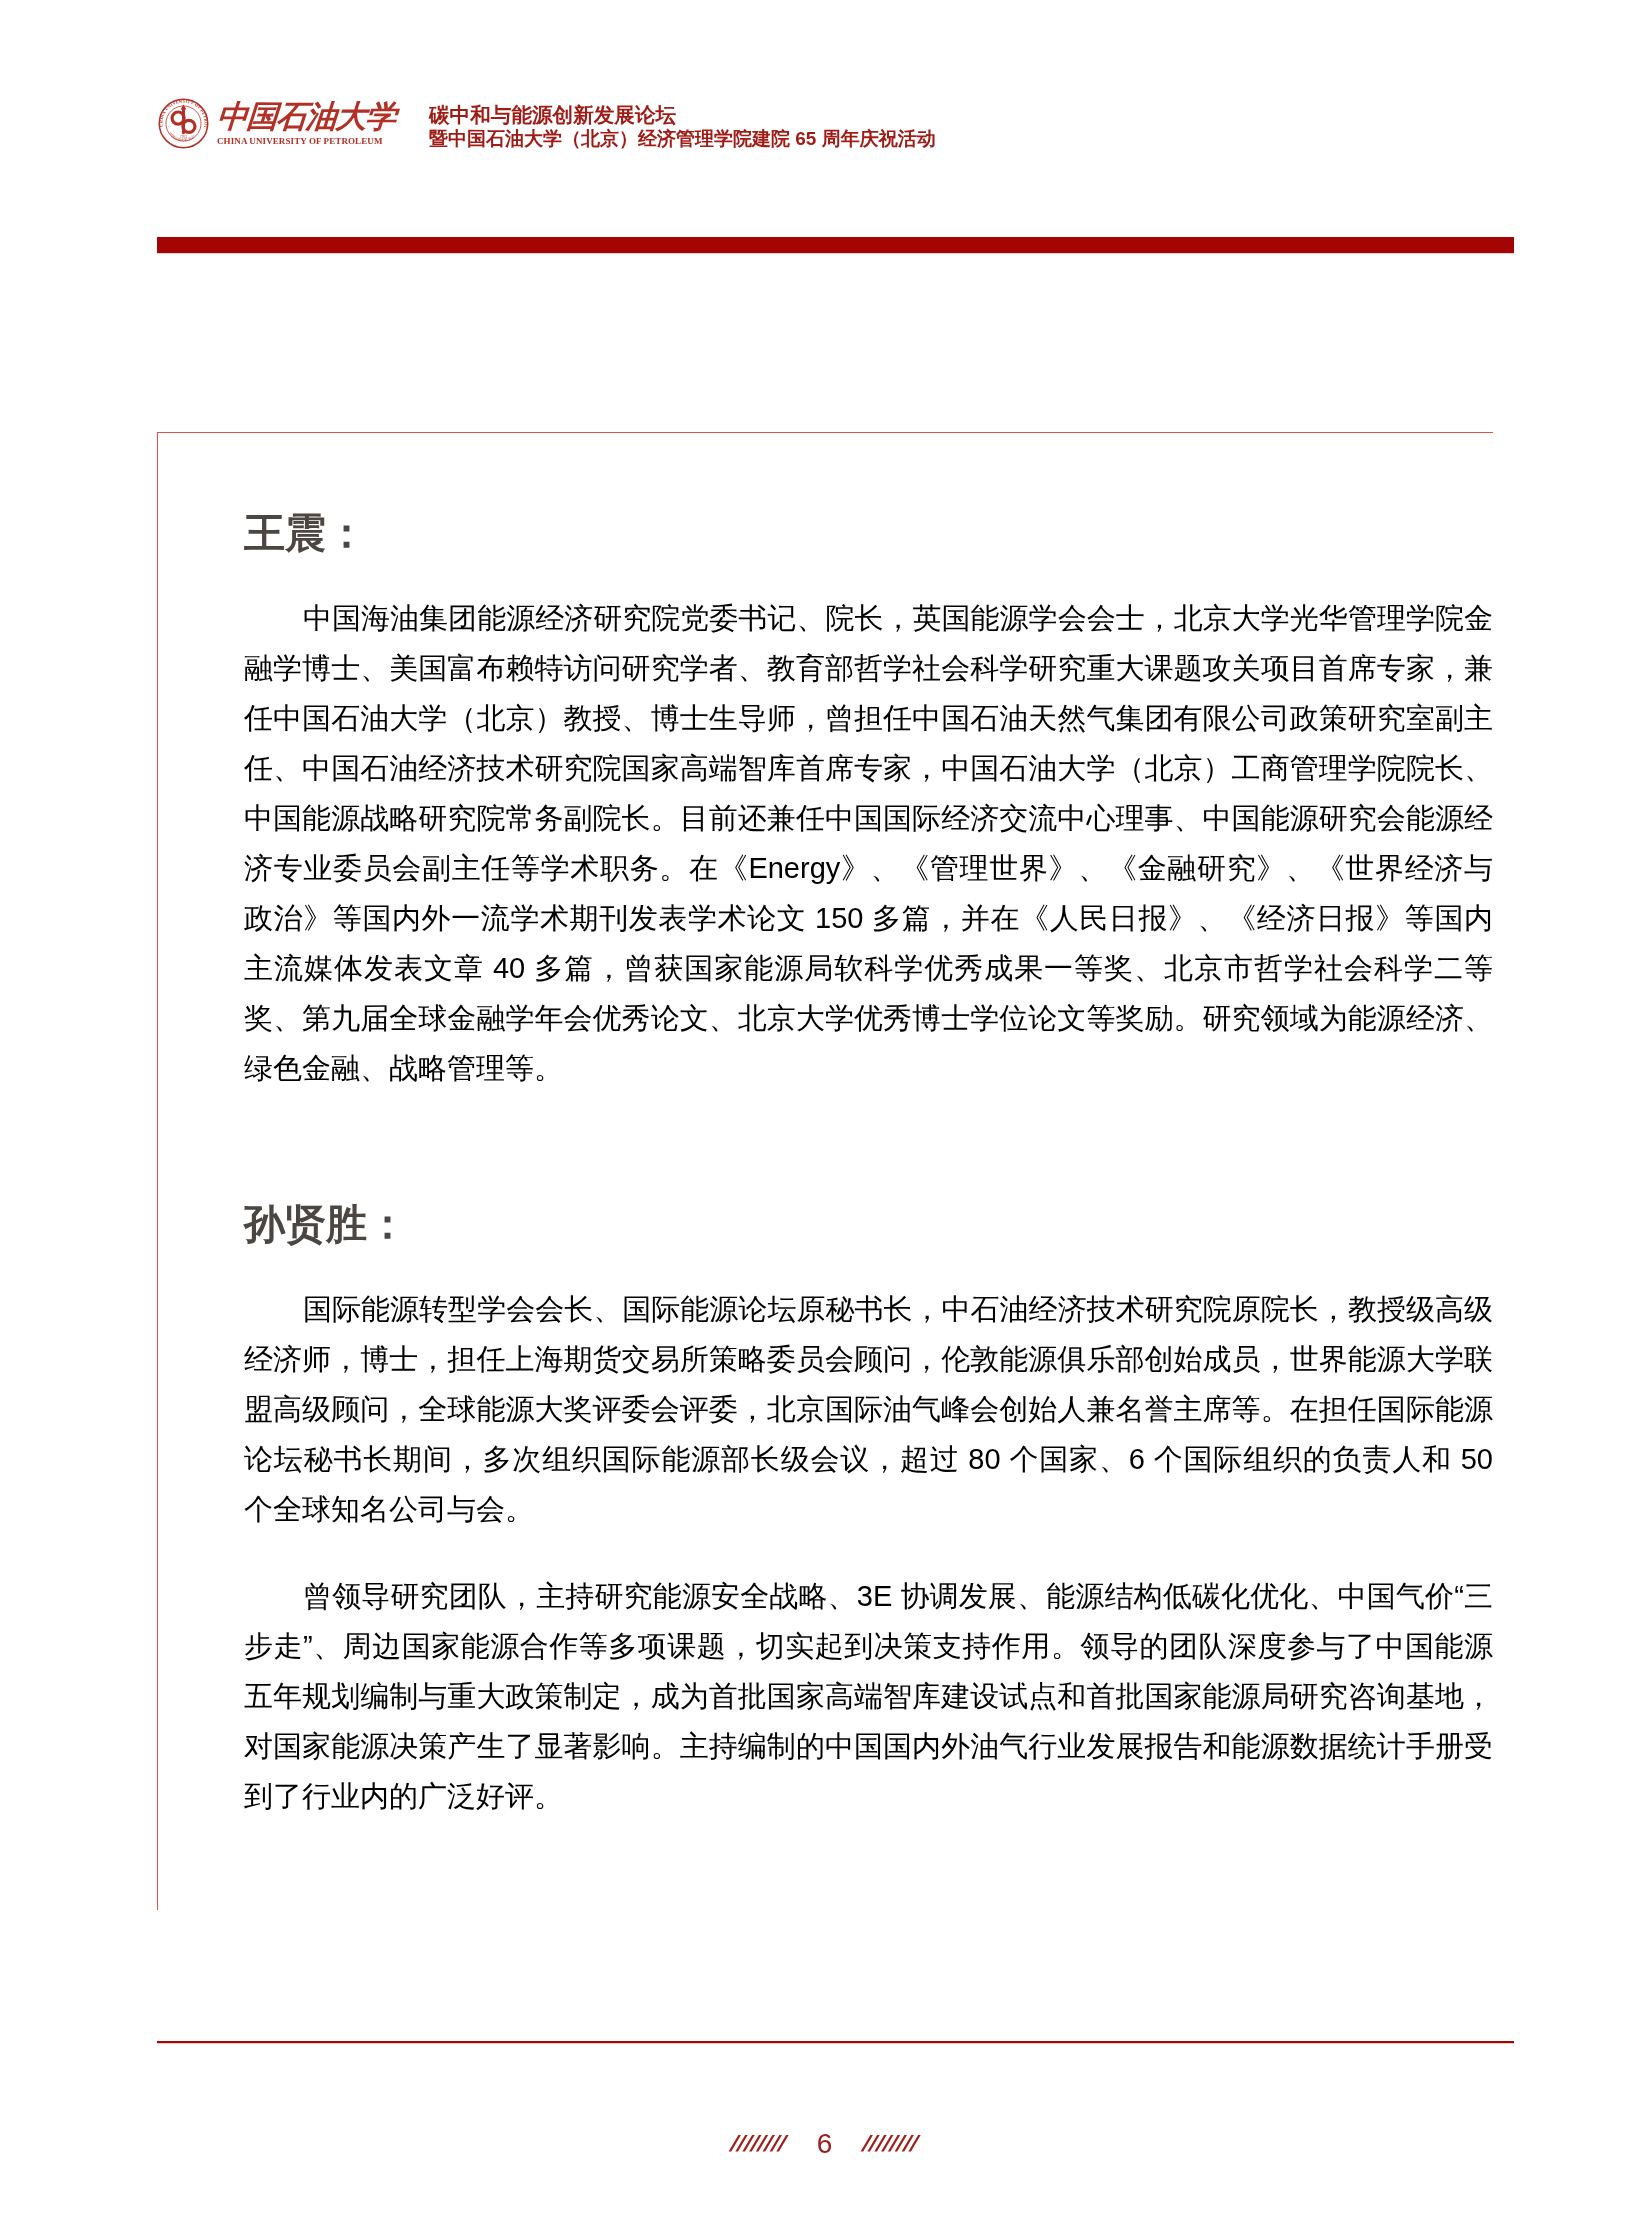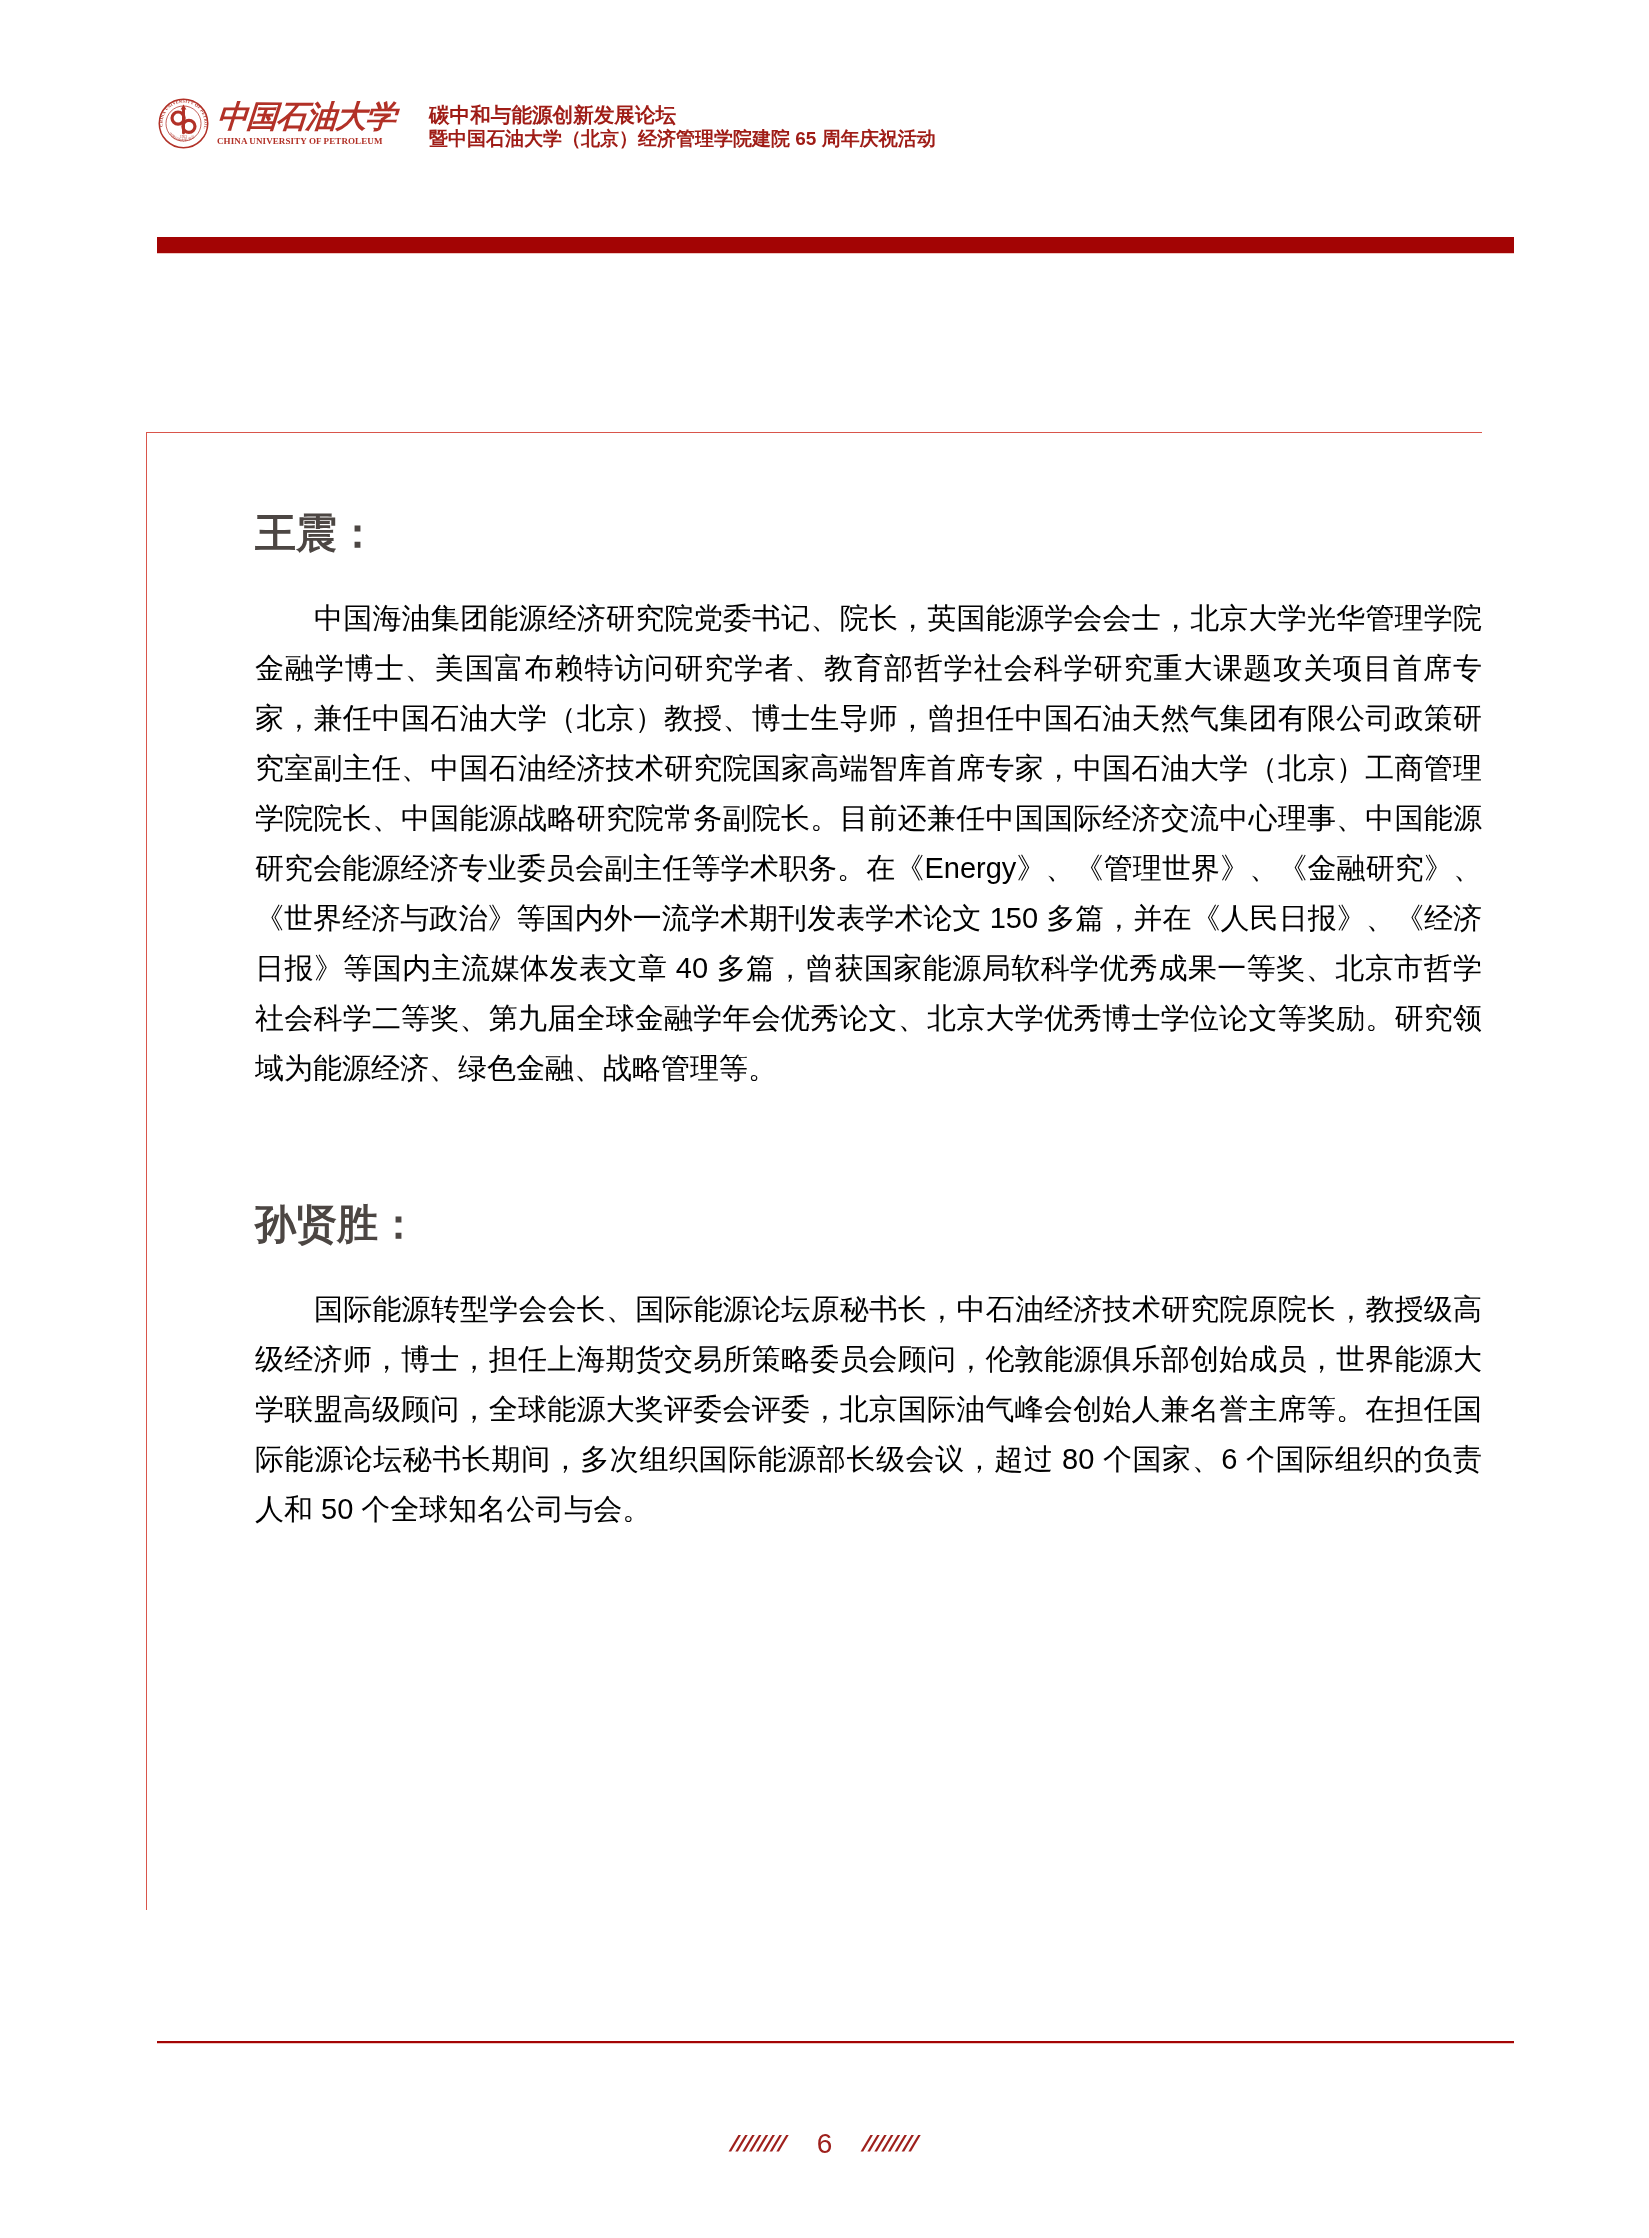--- a/index.html
+++ b/index.html
@@ -29,23 +29,23 @@
   .t1 { font-size:20.6px; line-height:25px; font-weight:bold; color:#9f1c16; white-space:nowrap; }
   .t2 { font-size:19px; line-height:20px; font-weight:bold; color:#9f1c16; margin-top:2px; white-space:nowrap; }
 
   .red-bar {
     position:absolute; left:157px; top:237px; width:1357px; height:16.6px;
     background:#a30404; border-bottom:1.3px solid #eec7c2;
   }
 
   
   .content-box {
-    position:absolute; left:146px; top:432px; width:1336px; height:1478px;
+    position:absolute; left:157px; top:432px; width:1336px; height:1478px;
     border-top:1.3px solid #d9554b; border-left:1.3px solid #d9554b;
-    padding-left:108px; padding-right:0;
+    padding-left:86px; padding-right:0;
   }
   .bio-heading {
     font-size:41px; line-height:47px; font-weight:bold; color:#4c4643;
     margin-top:108px;
   }
   section:first-of-type .bio-heading { margin-top:77px; }
   .bio-p {
     font-size:29px; line-height:50px; color:#000000;
     text-align:justify; text-indent:59px; margin-top:37px;
   }
@@ -104,20 +104,21 @@
   <div class="red-bar"></div>
 
   <main class="content-box">
     <section>
       <h2 class="bio-heading">王震：</h2>
       <p class="bio-p">中国海油集团能源经济研究院党委书记、院长，英国能源学会会士，北京大学光华管理学院金融学博士、美国富布赖特访问研究学者、教育部哲学社会科学研究重大课题攻关项目首席专家，兼任中国石油大学（北京）教授、博士生导师，曾担任中国石油天然气集团有限公司政策研究室副主任、中国石油经济技术研究院国家高端智库首席专家，中国石油大学（北京）工商管理学院院长、中国能源战略研究院常务副院长。目前还兼任中国国际经济交流中心理事、中国能源研究会能源经济专业委员会副主任等学术职务。在《Energy》、《管理世界》、《金融研究》、《世界经济与政治》等国内外一流学术期刊发表学术论文 150 多篇，并在《人民日报》、《经济日报》等国内主流媒体发表文章 40 多篇，曾获国家能源局软科学优秀成果一等奖、北京市哲学社会科学二等奖、第九届全球金融学年会优秀论文、北京大学优秀博士学位论文等奖励。研究领域为能源经济、绿色金融、战略管理等。</p>
     </section>
     <section>
       <h2 class="bio-heading">孙贤胜：</h2>
       <p class="bio-p">国际能源转型学会会长、国际能源论坛原秘书长，中石油经济技术研究院原院长，教授级高级经济师，博士，担任上海期货交易所策略委员会顾问，伦敦能源俱乐部创始成员，世界能源大学联盟高级顾问，全球能源大奖评委会评委，北京国际油气峰会创始人兼名誉主席等。在担任国际能源论坛秘书长期间，多次组织国际能源部长级会议，超过 80 个国家、6 个国际组织的负责人和 50 个全球知名公司与会。</p>
+      <p class="bio-p">曾领导研究团队，主持研究能源安全战略、3E 协调发展、能源结构低碳化优化、中国气价“三步走”、周边国家能源合作等多项课题，切实起到决策支持作用。领导的团队深度参与了中国能源五年规划编制与重大政策制定，成为首批国家高端智库建设试点和首批国家能源局研究咨询基地，对国家能源决策产生了显著影响。主持编制的中国国内外油气行业发展报告和能源数据统计手册受到了行业内的广泛好评。</p>
     </section>
   </main>
 
   <div class="footer-line"></div>
   <footer class="pager">
     <span class="hatch">////////</span>
     <span class="pagenum">6</span>
     <span class="hatch">////////</span>
   </footer>
 

